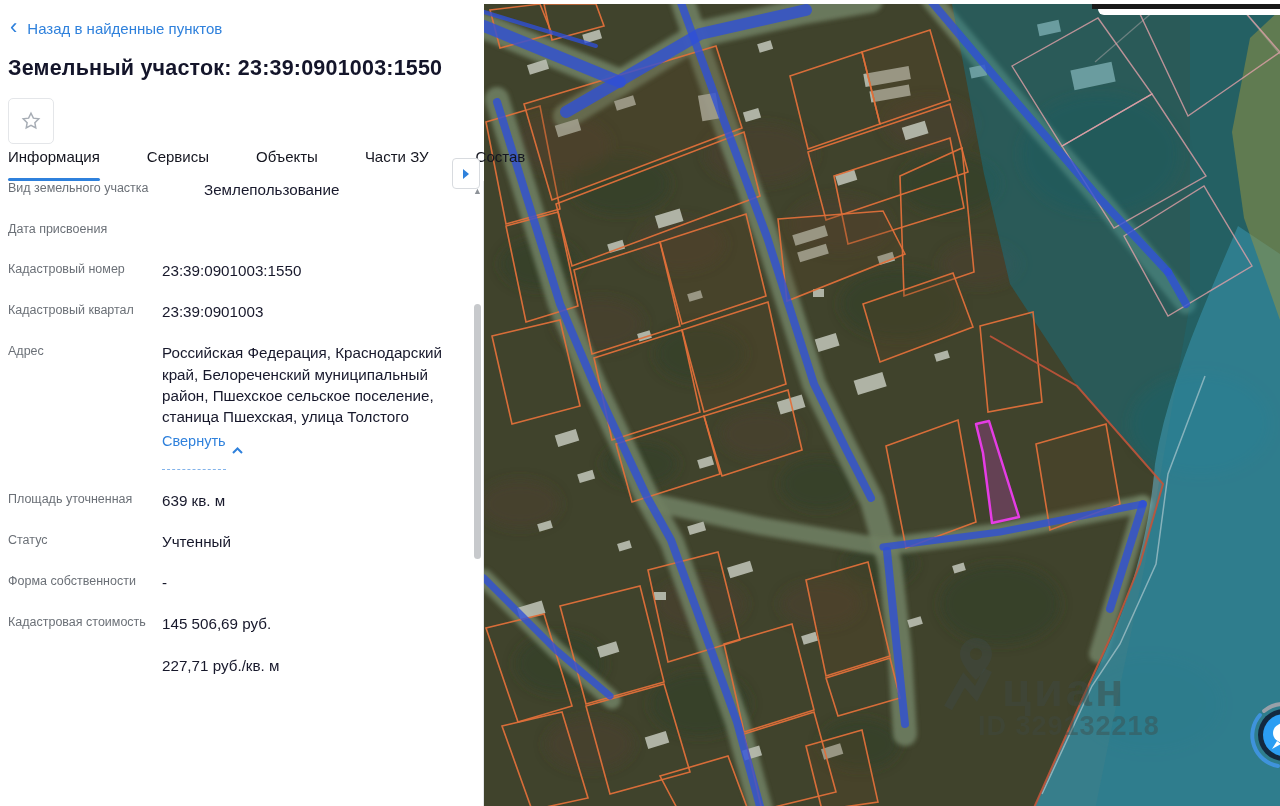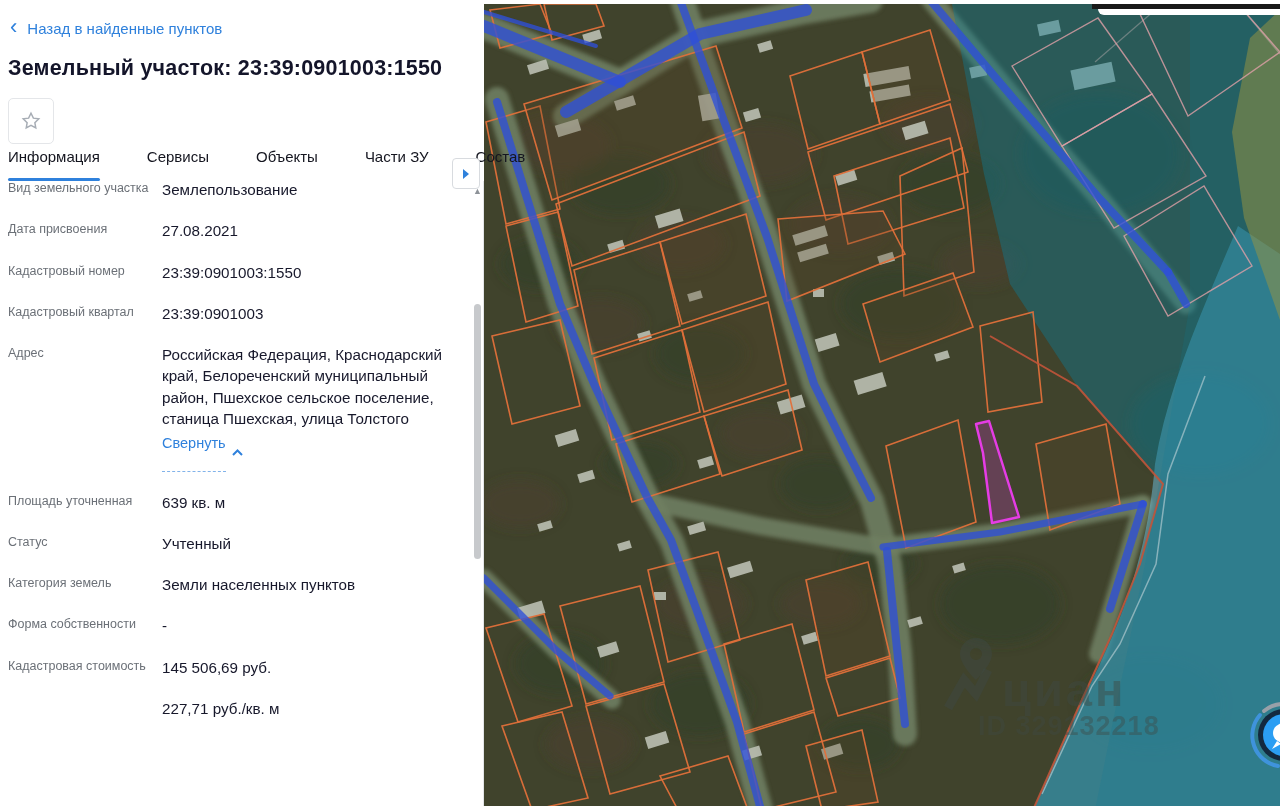--- a/index.html
+++ b/index.html
@@ -28,21 +28,21 @@
   .tabs-next{position:absolute;left:452px;top:158px;width:28px;height:31px;background:#fff;
     border:1px solid #d8dbdf;border-radius:4px;cursor:pointer;display:flex;
     align-items:center;justify-content:center;padding:0;z-index:8;}
   .tabs-next svg{width:10px;height:10px;fill:var(--accent);}
   .tabs-mask{position:absolute;left:0;top:0;width:484px;height:181px;background:#fff;z-index:6;}
 
   .scrollarea{position:absolute;left:8px;top:181px;width:460px;height:625px;overflow:hidden;z-index:5;}
   .row{display:flex;padding:10px 0;}
   .row .rlabel{flex:0 0 146px;font-size:12.5px;line-height:1.55;color:#6b7077;}
   .row .rvalue{margin-left:8px;width:300px;font-size:15.2px;line-height:1.4;color:#17182b;}
-  .row.first{margin-top:-12px;}
+  .row.first{margin-top:-12px;gap:42px;}
   .collapse{display:inline-flex;align-items:center;gap:6px;margin-top:4px;color:var(--accent);
     font-size:14.5px;cursor:pointer;}
   .collapse .ctext{border-bottom:1px dashed rgba(47,129,220,.6);padding-bottom:17px;}
   .collapse svg{width:11px;height:7px;stroke:var(--accent);stroke-width:2;fill:none;}
 
   .sb{position:absolute;left:473px;top:186px;width:9px;height:620px;z-index:9;}
   .sb-up{font-size:9px;color:#8d9298;text-align:center;line-height:10px;}
   .sb-thumb{position:absolute;left:1px;top:118px;width:7px;height:255px;background:#c7c9cc;border-radius:4px;}
 
   
@@ -93,21 +93,20 @@
       </svg>
     </button>
 
     <div class="scrollarea" id="rows">
         <div class="row first">
           <div class="rlabel">Вид земельного участка</div>
           <div class="rvalue">Землепользование</div>
         </div>
         <div class="row">
           <div class="rlabel">Дата присвоения</div>
-          <div class="rvalue">27.08.2021</div>
         </div>
         <div class="row">
           <div class="rlabel">Кадастровый номер</div>
           <div class="rvalue">23:39:0901003:1550</div>
         </div>
         <div class="row">
           <div class="rlabel">Кадастровый квартал</div>
           <div class="rvalue">23:39:0901003</div>
         </div>
         <div class="row">
@@ -119,24 +118,20 @@
               </svg>
             </div></div>
         </div>
         <div class="row">
           <div class="rlabel">Площадь уточненная</div>
           <div class="rvalue">639 кв. м</div>
         </div>
         <div class="row">
           <div class="rlabel">Статус</div>
           <div class="rvalue">Учтенный</div>
-        </div>
-        <div class="row">
-          <div class="rlabel">Категория земель</div>
-          <div class="rvalue">Земли населенных пунктов</div>
         </div>
         <div class="row">
           <div class="rlabel">Форма собственности</div>
           <div class="rvalue">-</div>
         </div>
         <div class="row">
           <div class="rlabel">Кадастровая стоимость</div>
           <div class="rvalue">145 506,69 руб.</div>
         </div>
         <div class="row">

